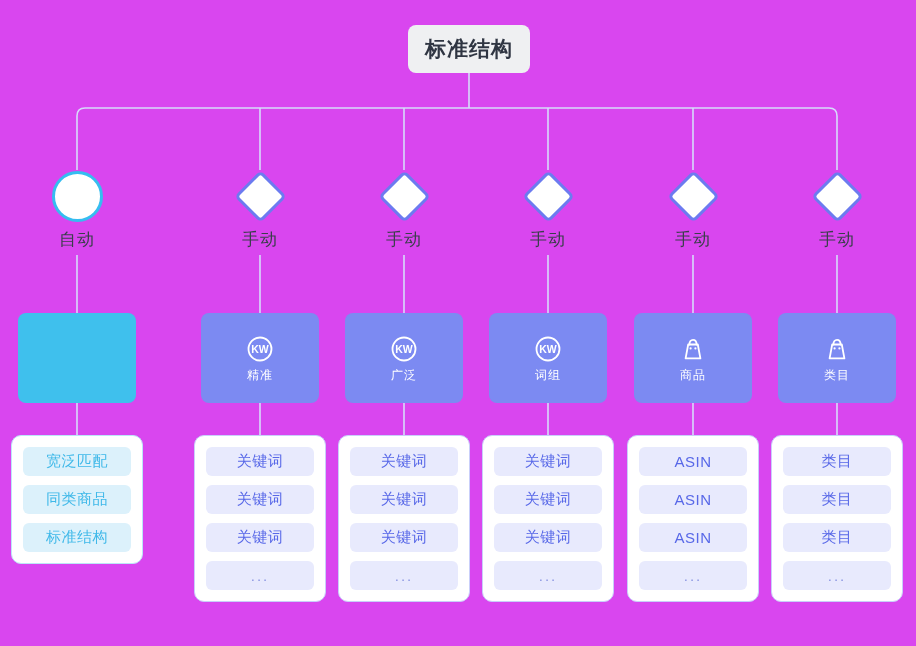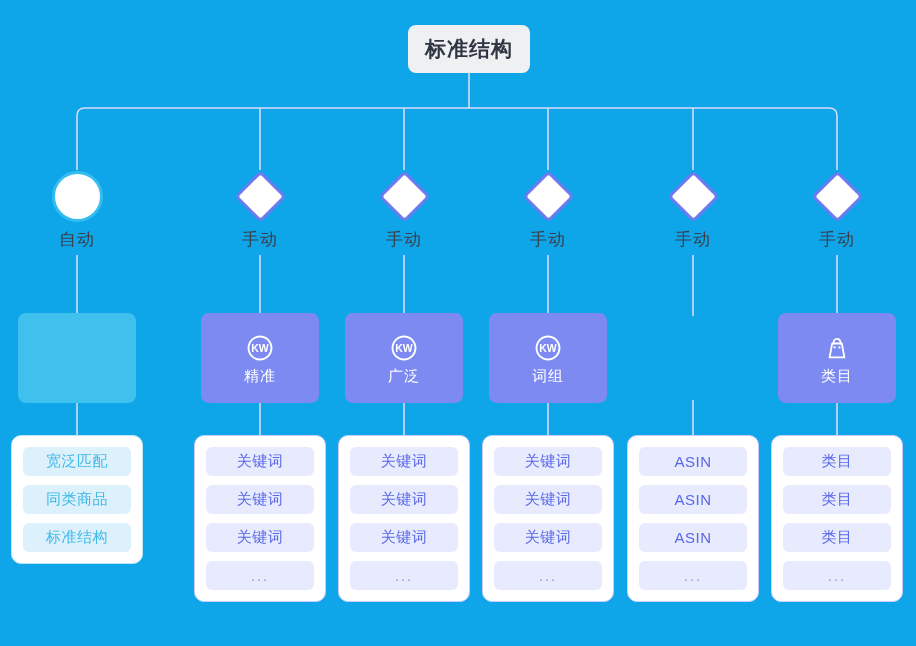--- a/index.html
+++ b/index.html
@@ -10,21 +10,21 @@
   body {
     width: 916px;
     height: 646px;
     font-family: "Liberation Sans", "DejaVu Sans", sans-serif;
     overflow: hidden;
   }
   #canvas {
     position: relative;
     width: 916px;
     height: 646px;
-    background: #0ea5e9;
+    background: #d946ef;
   }
 
   
   #connector-layer {
     position: absolute;
     left: 0;
     top: 0;
     width: 916px;
     height: 646px;
     pointer-events: none;
@@ -120,21 +120,21 @@
     background: #7C8AF2;
   }
   .card-icon {
     width: 28px;
     height: 28px;
     margin-bottom: 6px;
     display: flex;
     align-items: center;
   }
   .card-label {
-    font-size: 15px;
+    font-size: 12px;
     color: #ffffff;
     letter-spacing: 1px;
     line-height: 1;
   }
 
   
   .item-box {
     position: absolute;
     top: 435px;
     left: 14px;
@@ -280,41 +280,52 @@
           <div class="pill purple">关键词</div>
           <div class="pill purple">关键词</div>
           <div class="pill purple ellipsis">...</div>
         </div>
       </div>
       <div class="column" style="left: 613px;">
         <div class="shape-wrap">
           <div class="shape-diamond" style="border-color: rgb(108, 123, 240);"></div>
         </div>
         <div class="shape-label">手动</div>
-        <div class="item-box">
-          <div class="pill purple">ASIN</div>
-          <div class="pill purple">ASIN</div>
-          <div class="pill purple">ASIN</div>
-          <div class="pill purple ellipsis">...</div>
-        </div>
-      </div>
-      <div class="column" style="left: 757px;">
-        <div class="shape-wrap">
-          <div class="shape-diamond" style="border-color: rgb(108, 123, 240);"></div>
-        </div>
-        <div class="shape-label">手动</div>
         <div class="card purple">
           <div class="card-icon">
             <svg width="28" height="28" viewBox="0 0 28 28">
               <path d="M9.2 9.5 L6.6 23.4 L21.4 23.4 L18.8 9.5 Z" fill="none" stroke="#ffffff" stroke-width="1.8" stroke-linejoin="round"></path>
               <path d="M10.4 9.5 C10.4 6.4 11.9 4.8 14 4.8 C16.1 4.8 17.6 6.4 17.6 9.5" fill="none" stroke="#ffffff" stroke-width="1.8" stroke-linecap="round"></path>
               <circle cx="11.6" cy="13.4" r="1.1" fill="#ffffff"></circle>
               <circle cx="16.4" cy="13.4" r="1.1" fill="#ffffff"></circle>
             </svg>
           </div>
+          <div class="card-label">商品</div>
+        </div>
+        <div class="item-box">
+          <div class="pill purple">ASIN</div>
+          <div class="pill purple">ASIN</div>
+          <div class="pill purple">ASIN</div>
+          <div class="pill purple ellipsis">...</div>
+        </div>
+      </div>
+      <div class="column" style="left: 757px;">
+        <div class="shape-wrap">
+          <div class="shape-diamond" style="border-color: rgb(108, 123, 240);"></div>
+        </div>
+        <div class="shape-label">手动</div>
+        <div class="card purple">
+          <div class="card-icon">
+            <svg width="28" height="28" viewBox="0 0 28 28">
+              <path d="M9.2 9.5 L6.6 23.4 L21.4 23.4 L18.8 9.5 Z" fill="none" stroke="#ffffff" stroke-width="1.8" stroke-linejoin="round"></path>
+              <path d="M10.4 9.5 C10.4 6.4 11.9 4.8 14 4.8 C16.1 4.8 17.6 6.4 17.6 9.5" fill="none" stroke="#ffffff" stroke-width="1.8" stroke-linecap="round"></path>
+              <circle cx="11.6" cy="13.4" r="1.1" fill="#ffffff"></circle>
+              <circle cx="16.4" cy="13.4" r="1.1" fill="#ffffff"></circle>
+            </svg>
+          </div>
           <div class="card-label">类目</div>
         </div>
         <div class="item-box">
           <div class="pill purple">类目</div>
           <div class="pill purple">类目</div>
           <div class="pill purple">类目</div>
           <div class="pill purple ellipsis">...</div>
         </div>
       </div>
     </div>

